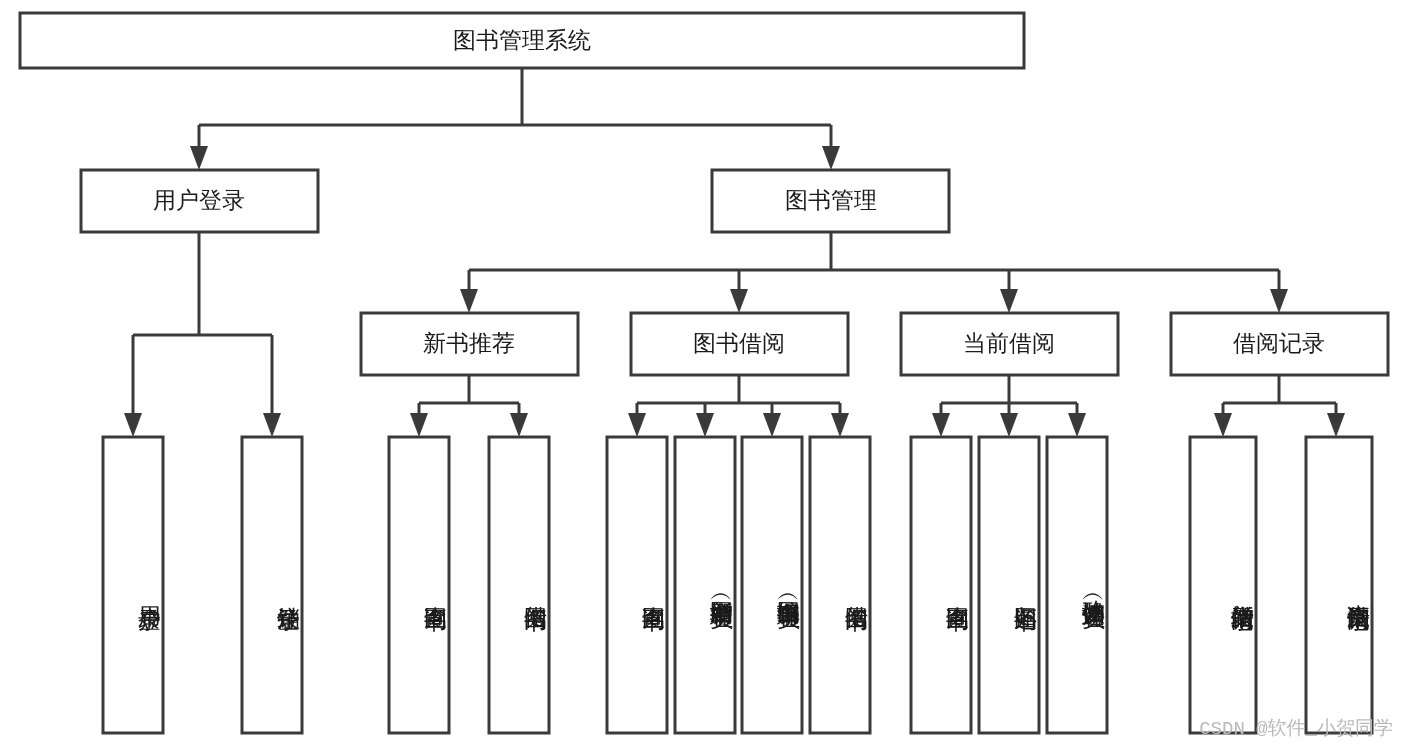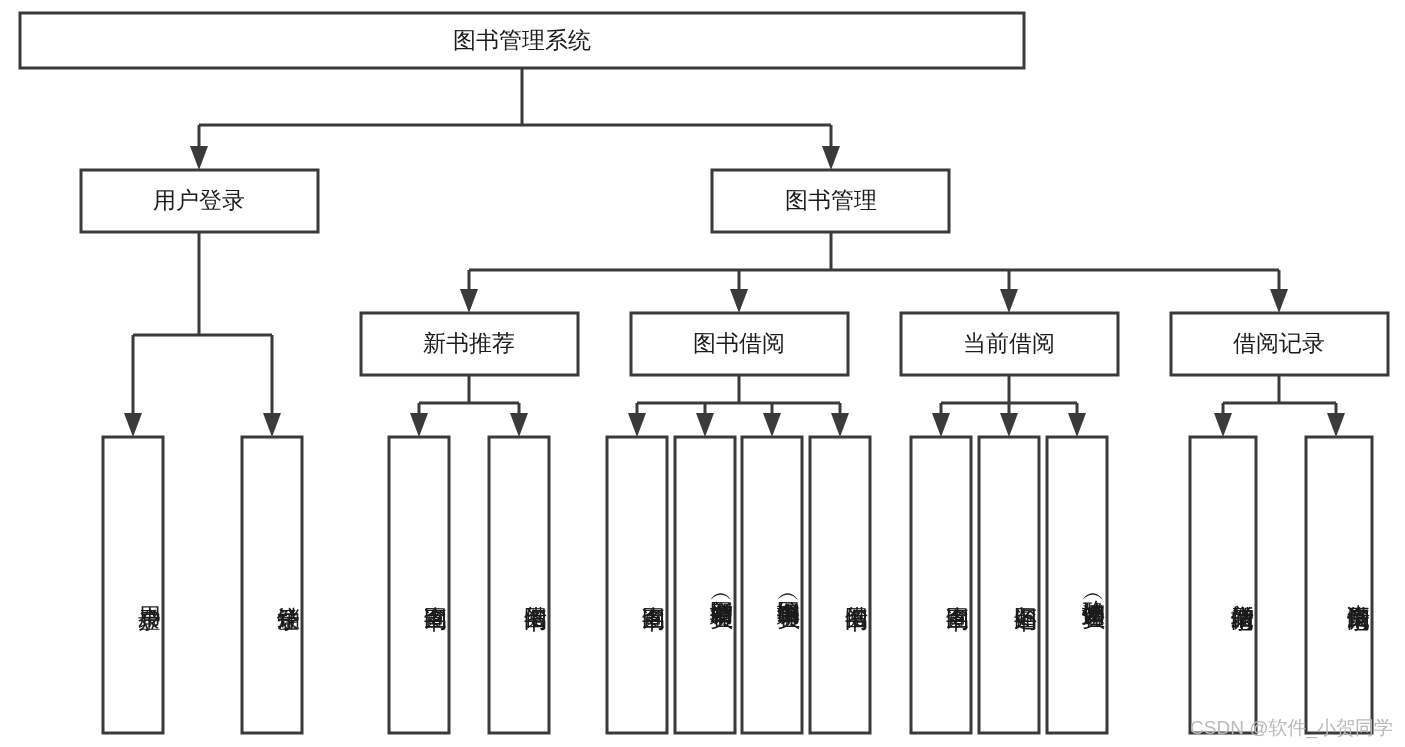--- a/index.html
+++ b/index.html
@@ -58,21 +58,21 @@
     line-height: 1.18;
     letter-spacing: 1px;
     color: #1b1b1b;
     white-space: nowrap;
     pointer-events: none;
   }
   .watermark {
     position: absolute;
     right: 12px;
     bottom: 6px;
-    font-family: Liberation Sans, sans-serif;
+    font-family: Liberation Mono, monospace;
     font-size: 19px;
     color: #b9b9b9;
     white-space: nowrap;
     pointer-events: none;
   }
 </style>
 </head>
 <body>
 
 <div id="diagram-root">

